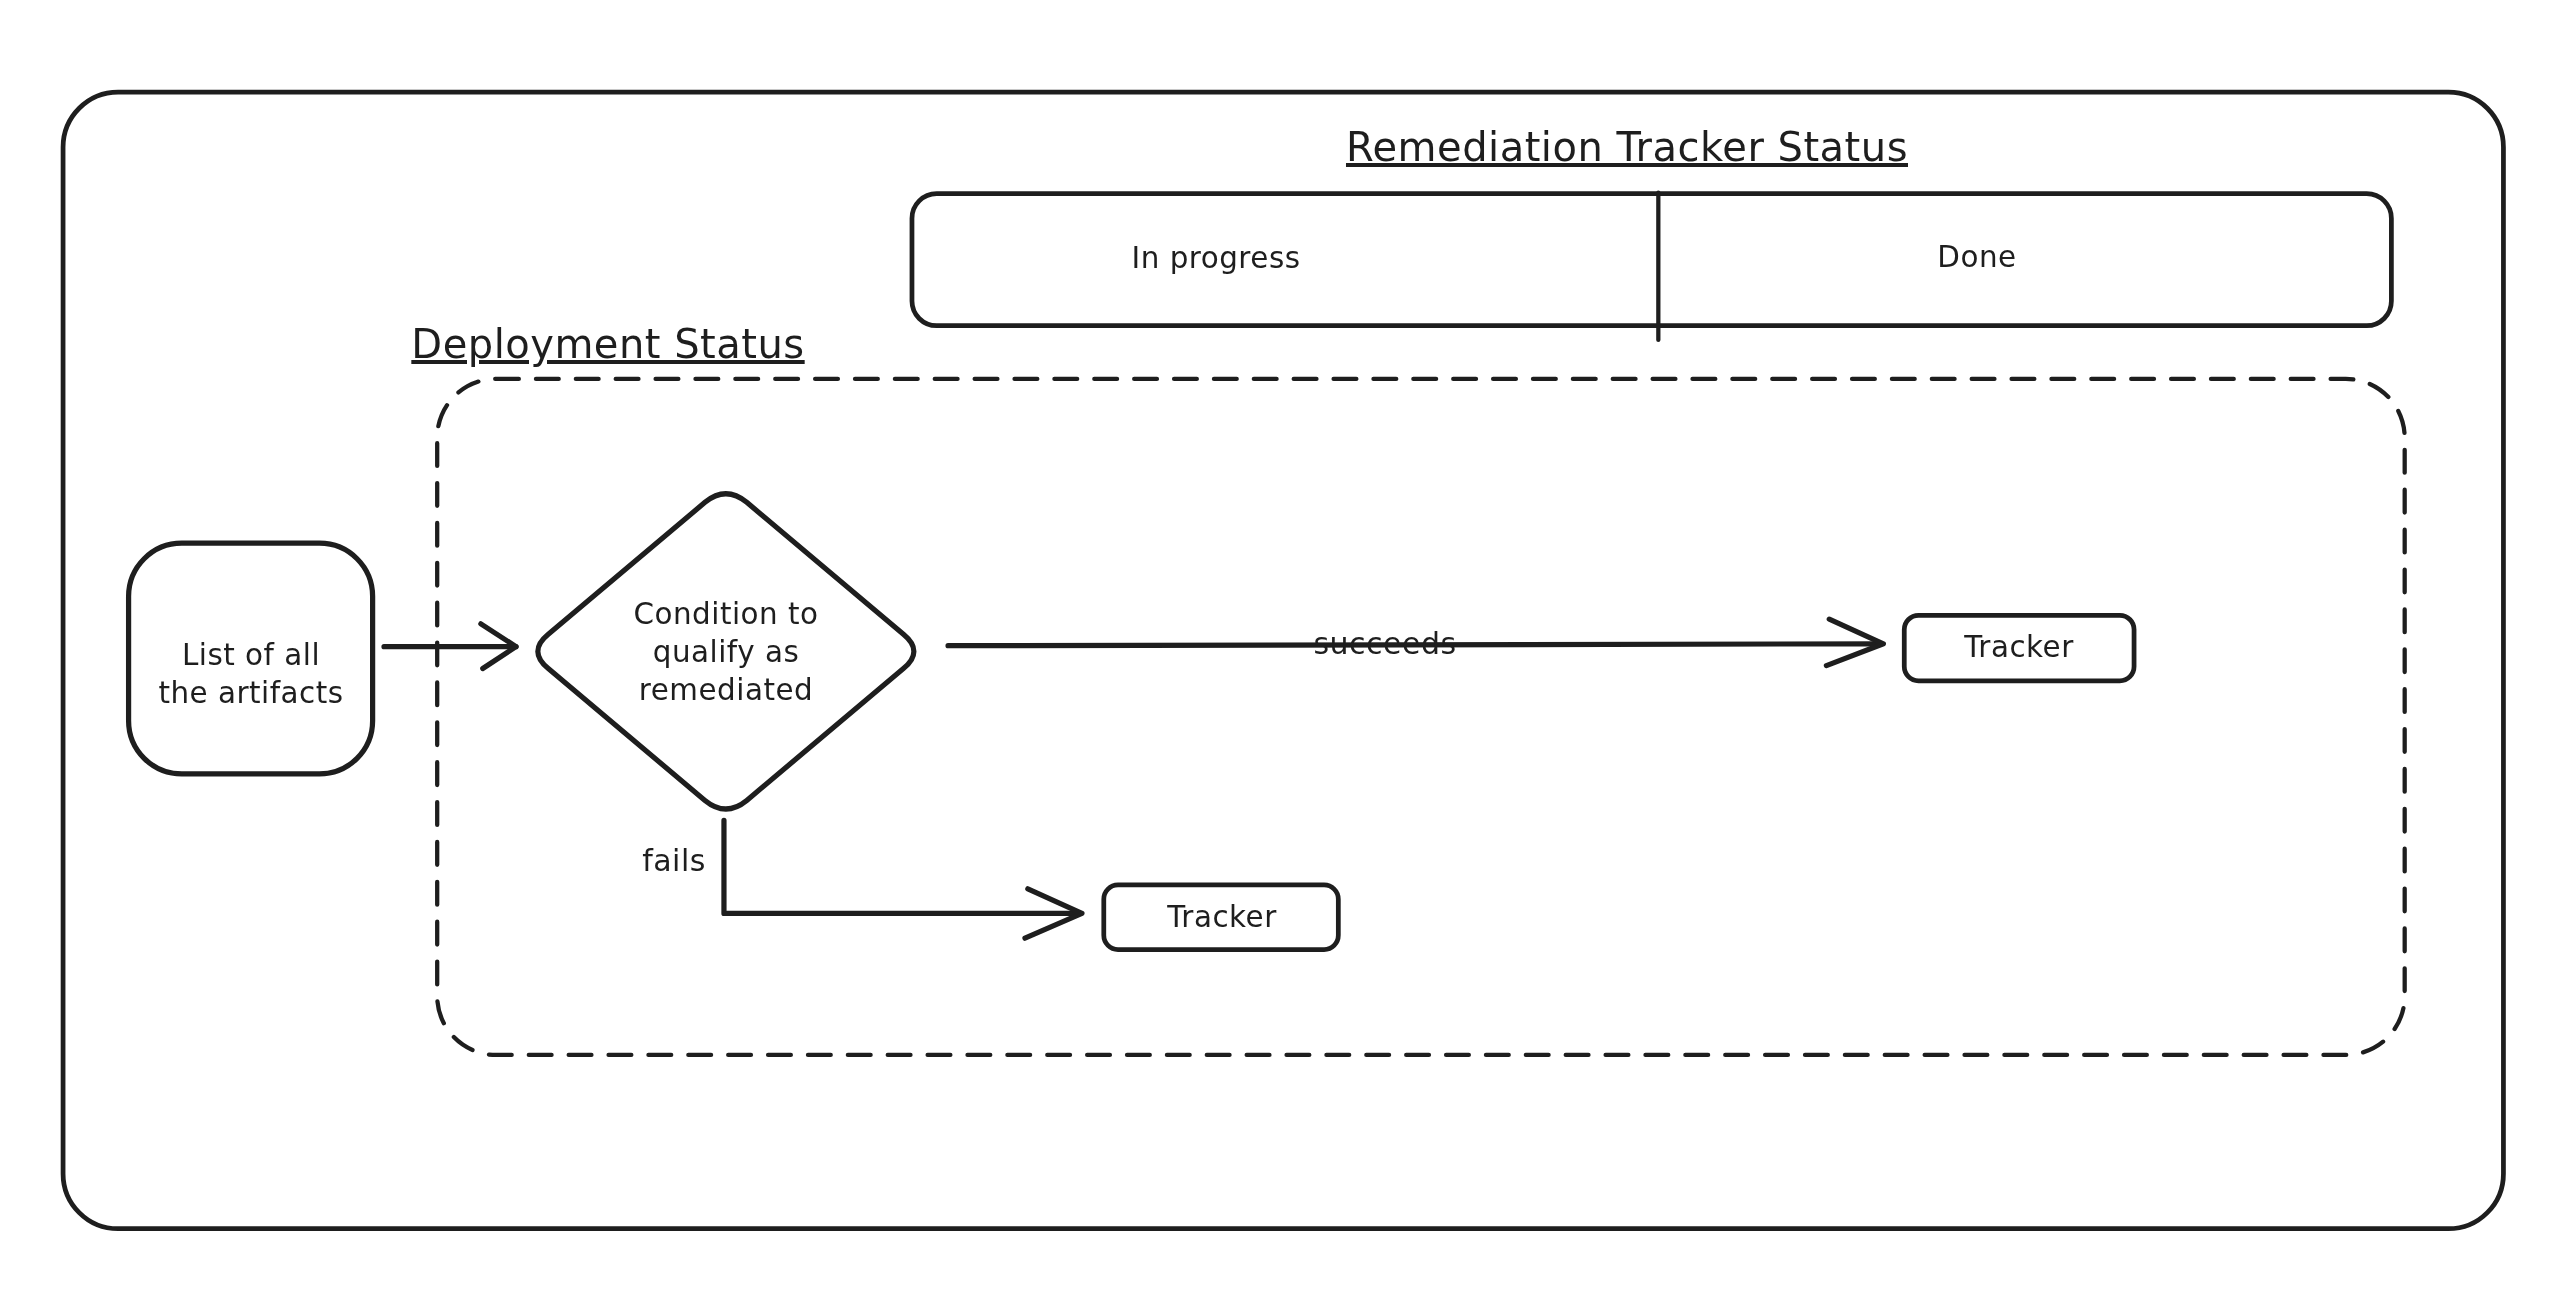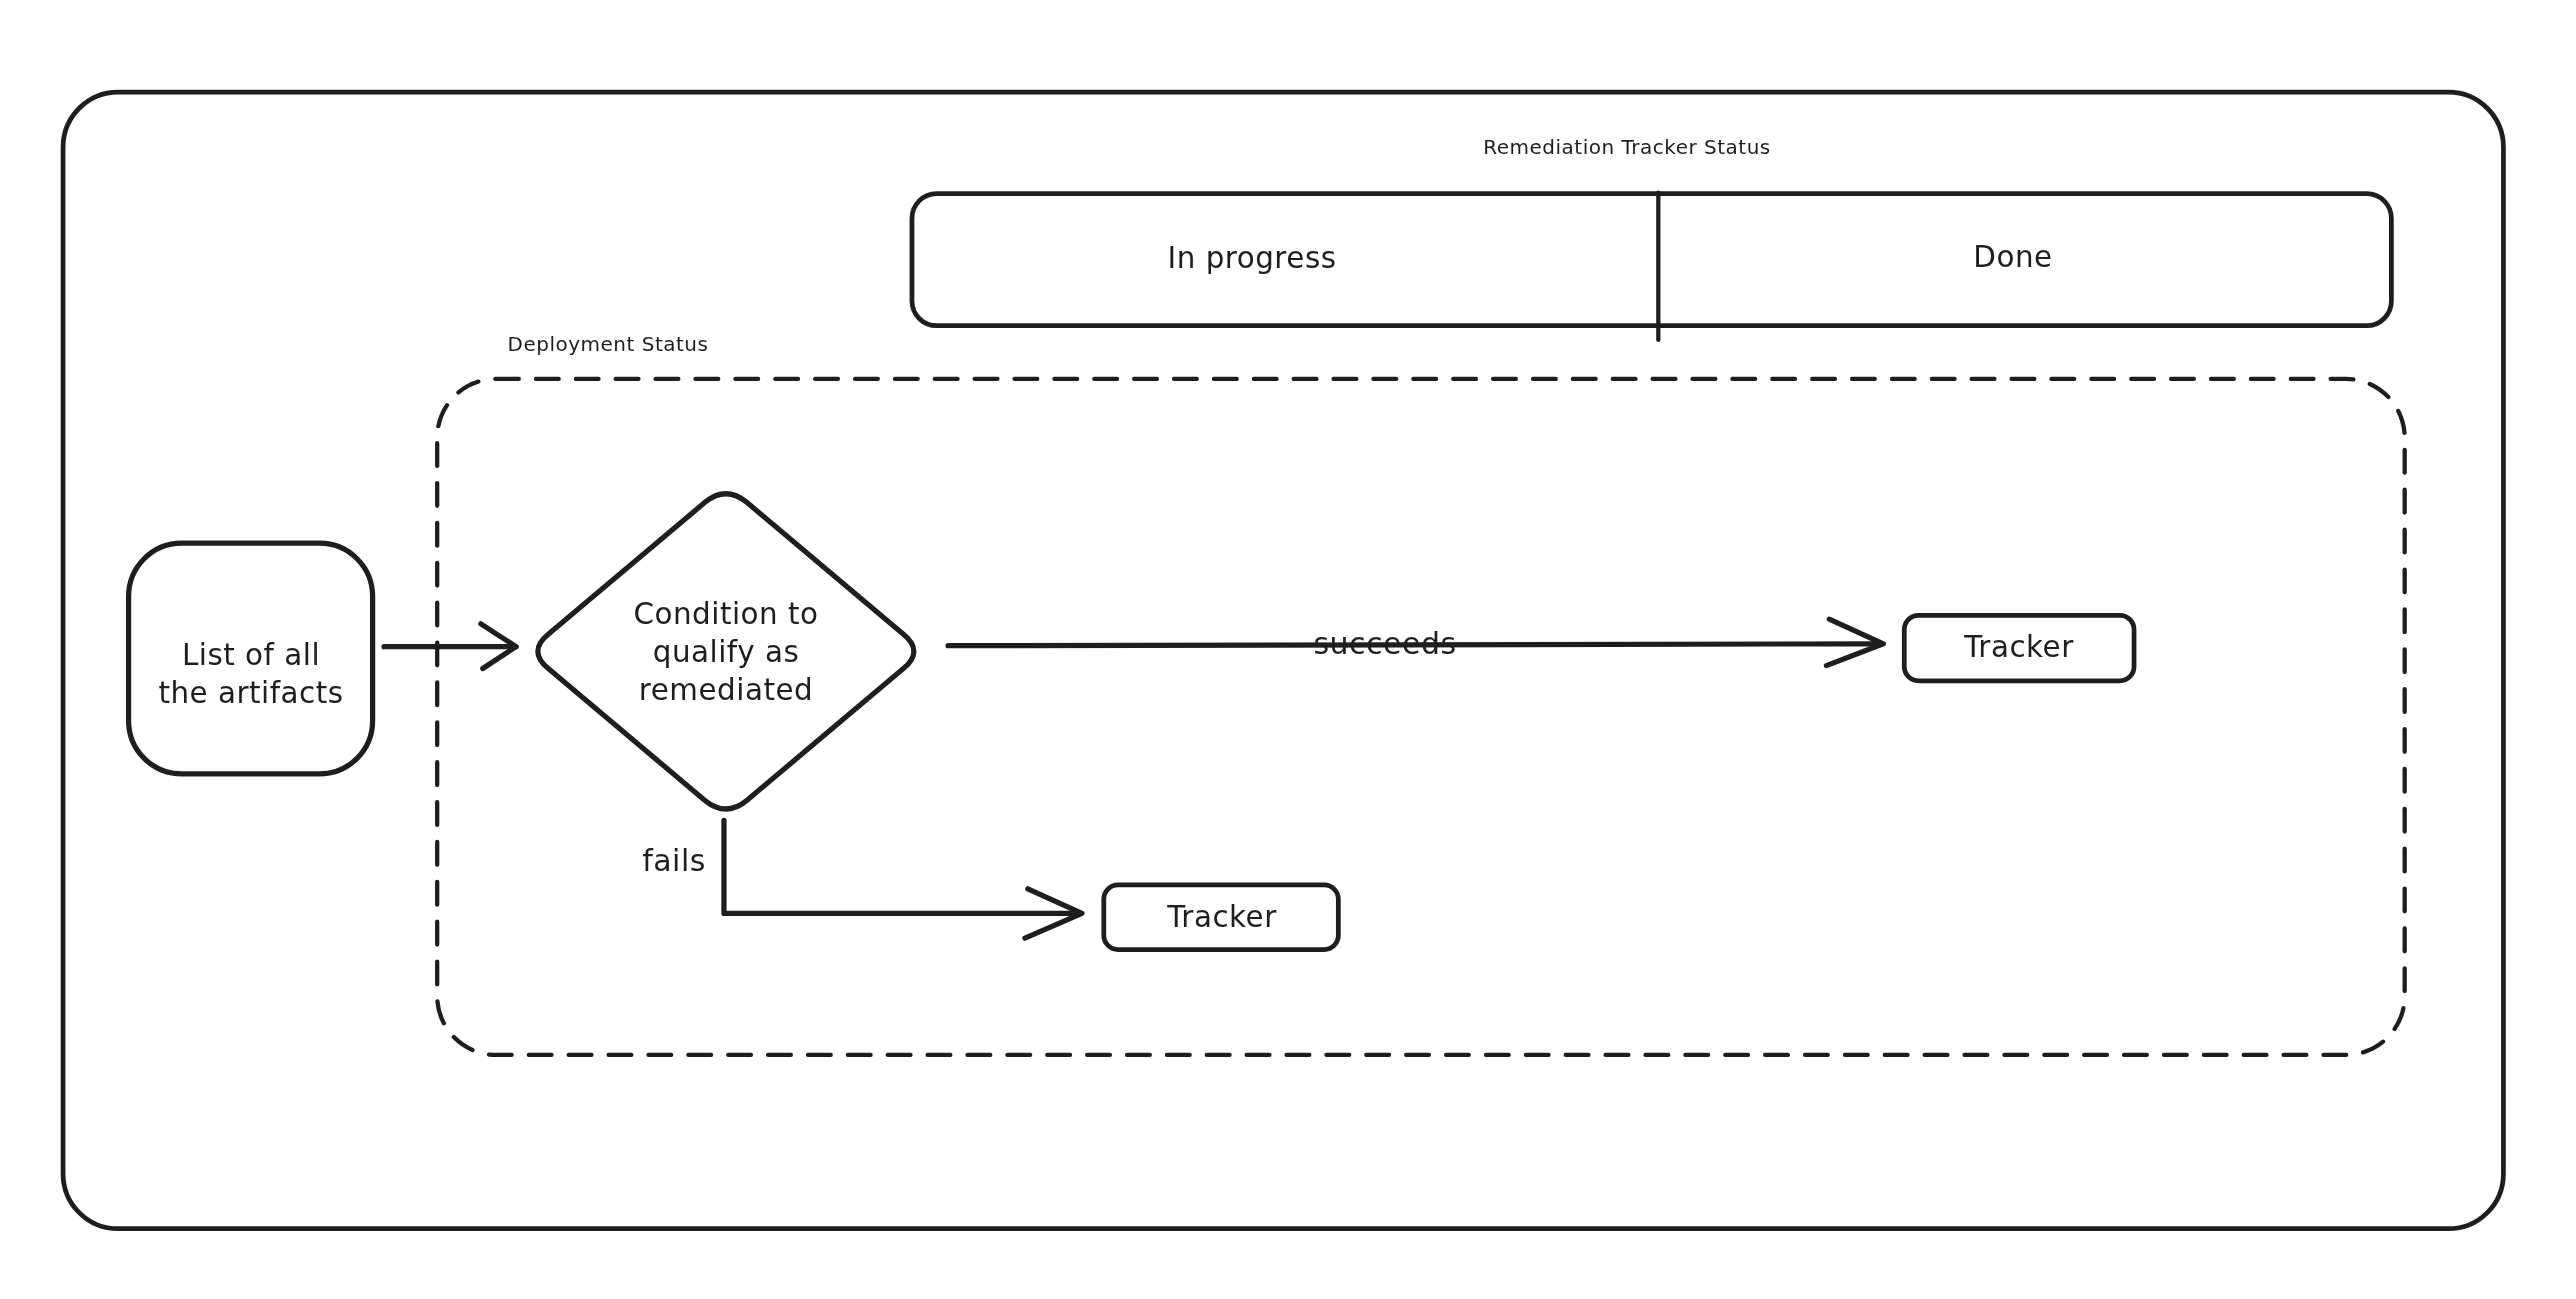--- a/index.html
+++ b/index.html
@@ -25,31 +25,31 @@
   }
   .label {
     position: absolute;
     transform: translate(-50%, -50%);
     text-align: center;
     white-space: pre-line;
     color: #1e1e1e;
     letter-spacing: 0.5px;
   }
   .label.group-title {
-    font-size: 20px;
+    font-size: 40px;
     line-height: 1.2;
+    text-decoration: underline;
   }
   .label.node-label {
     font-size: 29.4px;
     line-height: 1.3;
   }
   .label.cell-label {
     font-size: 29.4px;
     line-height: 1.2;
-    margin-left: 36px;
   }
   .label.edge-label {
     font-size: 30px;
     line-height: 1.2;
   }
 </style>
 </head>
 <body>
 
 <div class="canvas">

